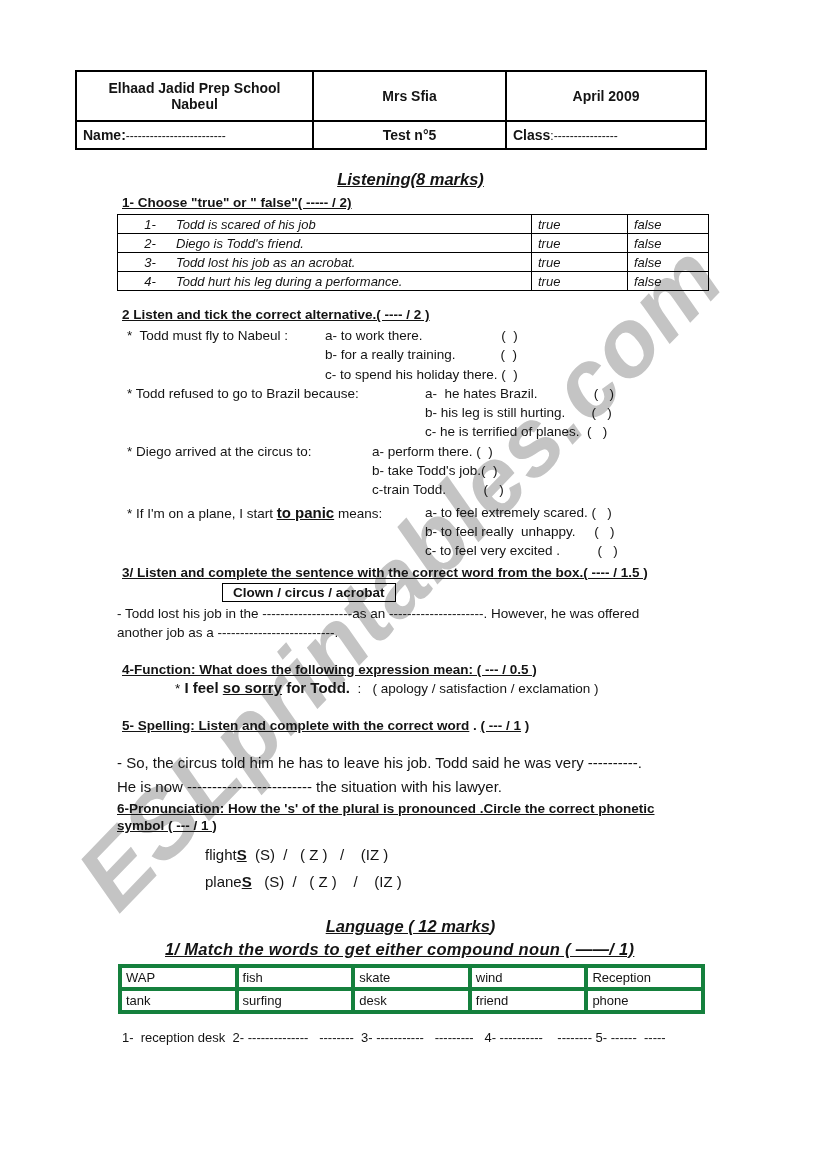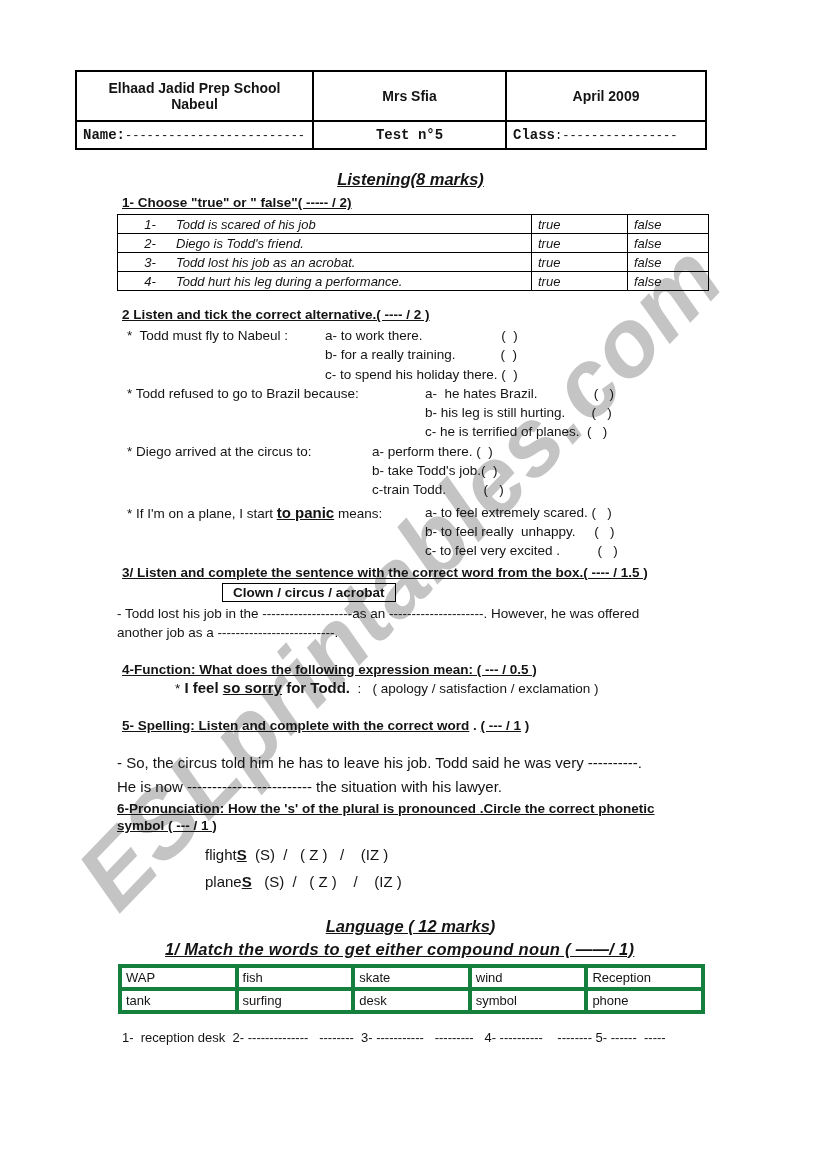--- a/index.html
+++ b/index.html
@@ -8,21 +8,21 @@
   .watermark{position:absolute;left:95px;top:838px;transform:rotate(-46deg);
         transform-origin:0 50%;font-size:95px;font-weight:bold;font-style:italic;
         white-space:nowrap;z-index:0;letter-spacing:1px;}
   .content{position:relative;z-index:1;}
 
   
   table.hdr{border-collapse:collapse;margin:70px 0 0 75px;width:630px;table-layout:fixed;}
   table.hdr td{border:2px solid #000;font-size:14px;font-weight:bold;padding:2px 6px;vertical-align:middle;}
   .hdr .c{text-align:center;}
   .hdr .r1 td{height:44px;}
-  .hdr .r2 td{height:22px;font-family:Liberation Mono, monospace;}
+  .hdr .r2 td{height:22px;}
   .dashes{font-weight:normal;font-size:12px;letter-spacing:0px;}
 
   .title{text-align:center;font-size:16.5px;font-weight:bold;font-style:italic;margin-top:20px;}
   .title .u{text-decoration:underline;}
 
   .h{font-weight:bold;font-size:13.5px;margin:6px 0 0 122px;}
   .h .u{text-decoration:underline;}
 
   
   table.tf{border-collapse:collapse;margin:4px 0 0 117px;width:591px;table-layout:fixed;font-size:13px;font-style:italic;}
@@ -200,21 +200,21 @@
         <td>WAP</td>
         <td>fish</td>
         <td>skate</td>
         <td>wind</td>
         <td>Reception</td>
       </tr>
       <tr>
         <td>tank</td>
         <td>surfing</td>
         <td>desk</td>
-        <td>symbol</td>
+        <td>friend</td>
         <td>phone</td>
       </tr>
     </tbody>
       </table>
 
     <div class="answers">1-  reception desk  2- --------------   --------  3- -----------   ---------   4- ----------    -------- 5- ------  -----</div>
 
   </div>
 </div>
 

